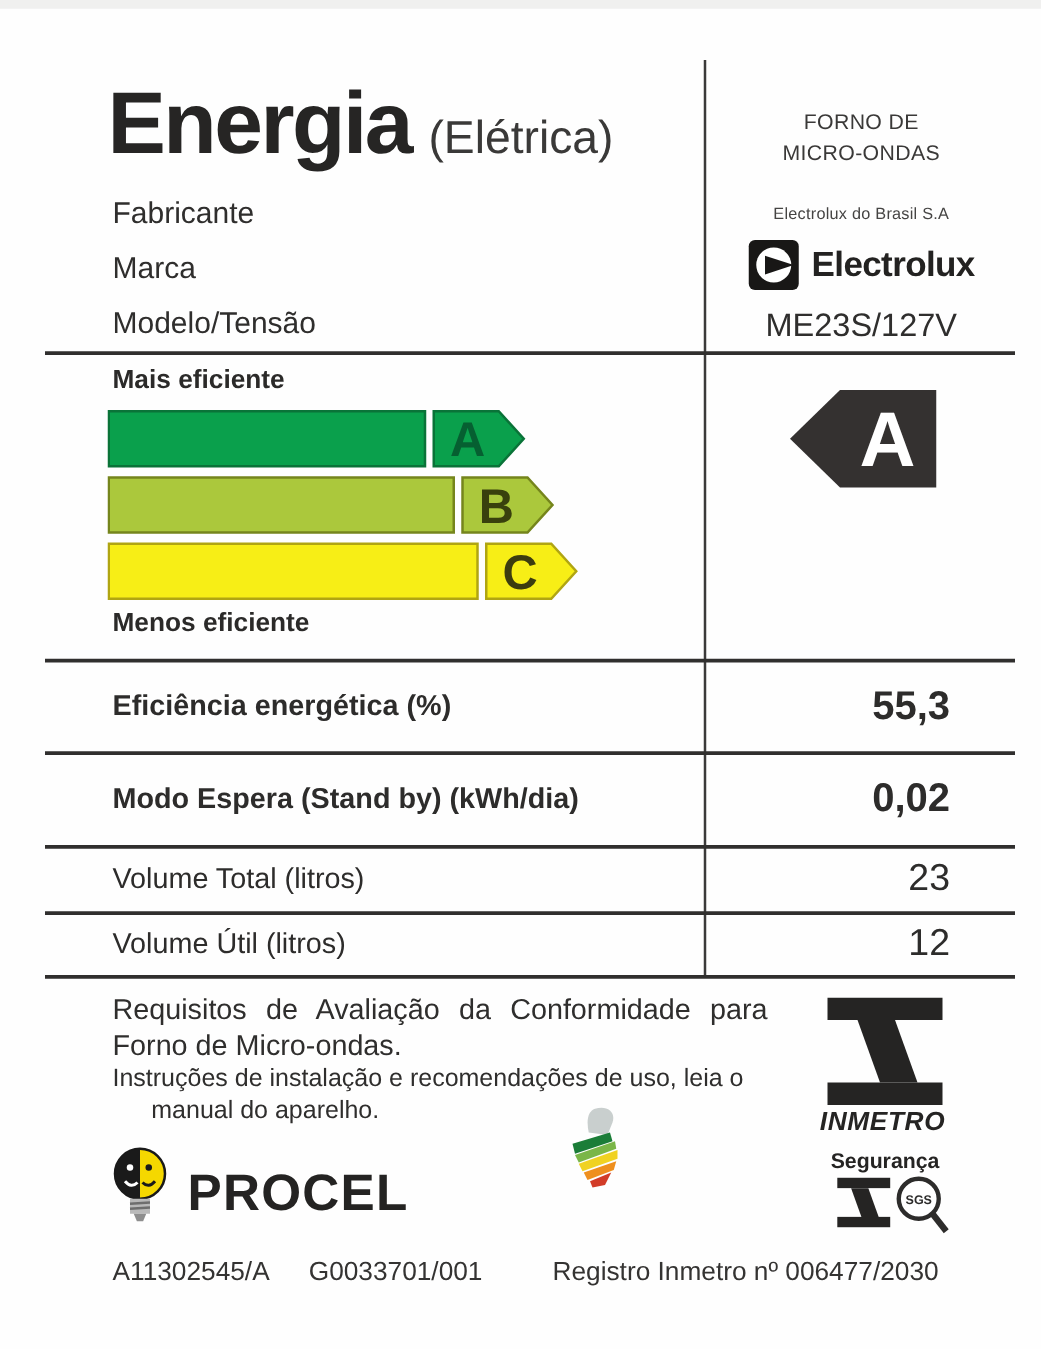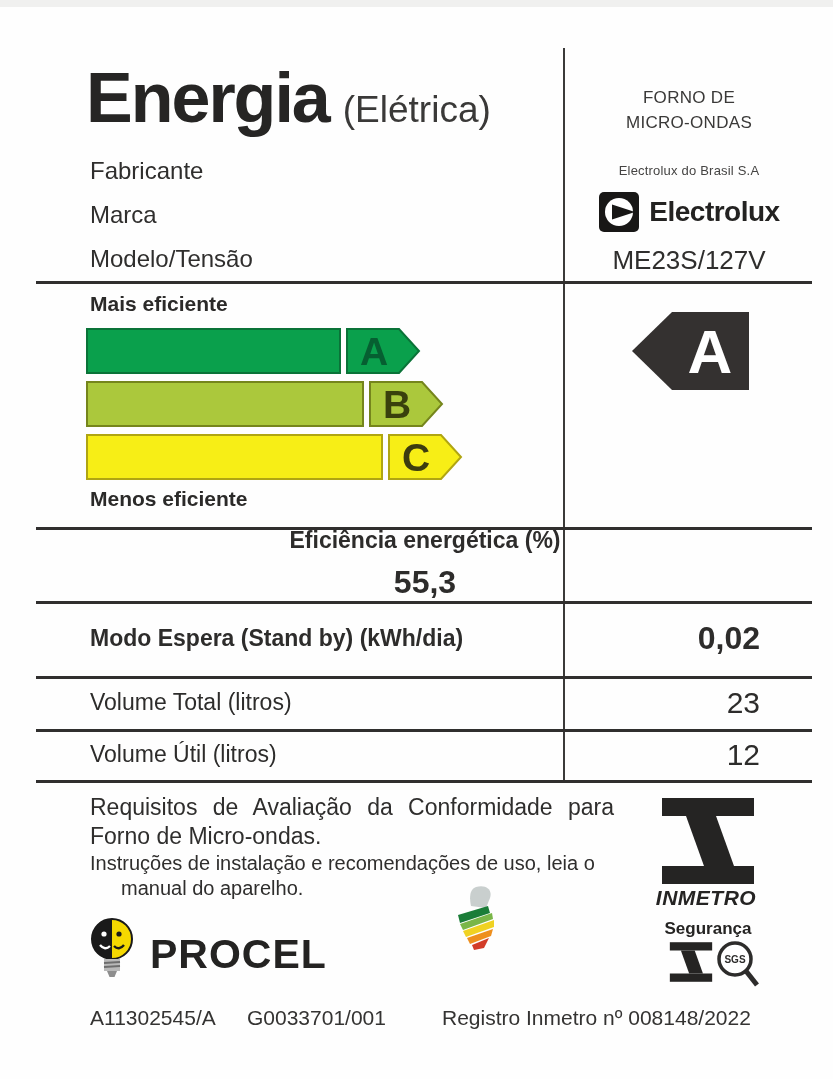--- a/index.html
+++ b/index.html
@@ -39,21 +39,21 @@
   .grade-letter{font-size:39px;font-weight:bold;}
   .rating-svg{left:630px;top:310px;}
   .rating-letter{font-size:62px;font-weight:bold;}
 
   
   .trow{left:36px;width:776px;display:flex;align-items:center;
         justify-content:space-between;box-sizing:border-box;
         padding-left:54px;padding-right:52px;}
   .trow .lbl{font-size:23px;}
   .trow .val{font-size:30px;}
-  .tr-0{top:527px;height:74px;flex-direction:column;} .tr-1{top:601px;height:75px;gap:36px;}
+  .tr-0{top:527px;height:74px;} .tr-1{top:601px;height:75px;gap:36px;}
   .tr-2{top:676px;height:53px;} .tr-3{top:729px;height:51px;}
   .tr-0 .lbl,.tr-1 .lbl{font-weight:bold;}
   .tr-0 .val,.tr-1 .val{font-weight:bold;font-size:32px;}
 
   
   .req-l1{left:90px;top:794px;width:524px;font-size:23px;text-align:justify;text-align-last:justify;color:#2f2e2d;}
   .req-l2{left:90px;top:823px;font-size:23px;color:#2f2e2d;}
   .ins-l1{left:90px;top:852px;font-size:20px;color:#2f2e2d;}
   .ins-l2{left:90px;top:877px;font-size:20px;color:#2f2e2d;margin-left:31px;}
 
@@ -202,14 +202,14 @@
     <path d="M30,2 C39,-1 47,4 44,13 L40,23 L25,21 C23,12 24,4 30,2 Z" fill="#c9cfce"></path>
     <path d="M12,30 L42,21 L44,28 L14,38 Z" fill="#1b7d38"></path>
     <path d="M14,39 L46,28 L47,34 L17,45 Z" fill="#7ab648"></path>
     <path d="M17,46 L48,35 L48,42 L20,52 Z" fill="#f0d222"></path>
     <path d="M21,53 L47,44 L45,51 L24,59 Z" fill="#ee8f1e"></path>
     <path d="M26,60 L43,53 L38,63 L28,65 Z" fill="#d23c28"></path>
   </svg>
 
   <div class="abs codes code-1">A11302545/A</div>
   <div class="abs codes code-2">G0033701/001</div>
-  <div class="abs codes registry">Registro Inmetro nº 008148/2022</div>
+  <div class="abs codes registry">Registro Inmetro nº 006477/2030</div>
 </div>
 
 </body></html>

